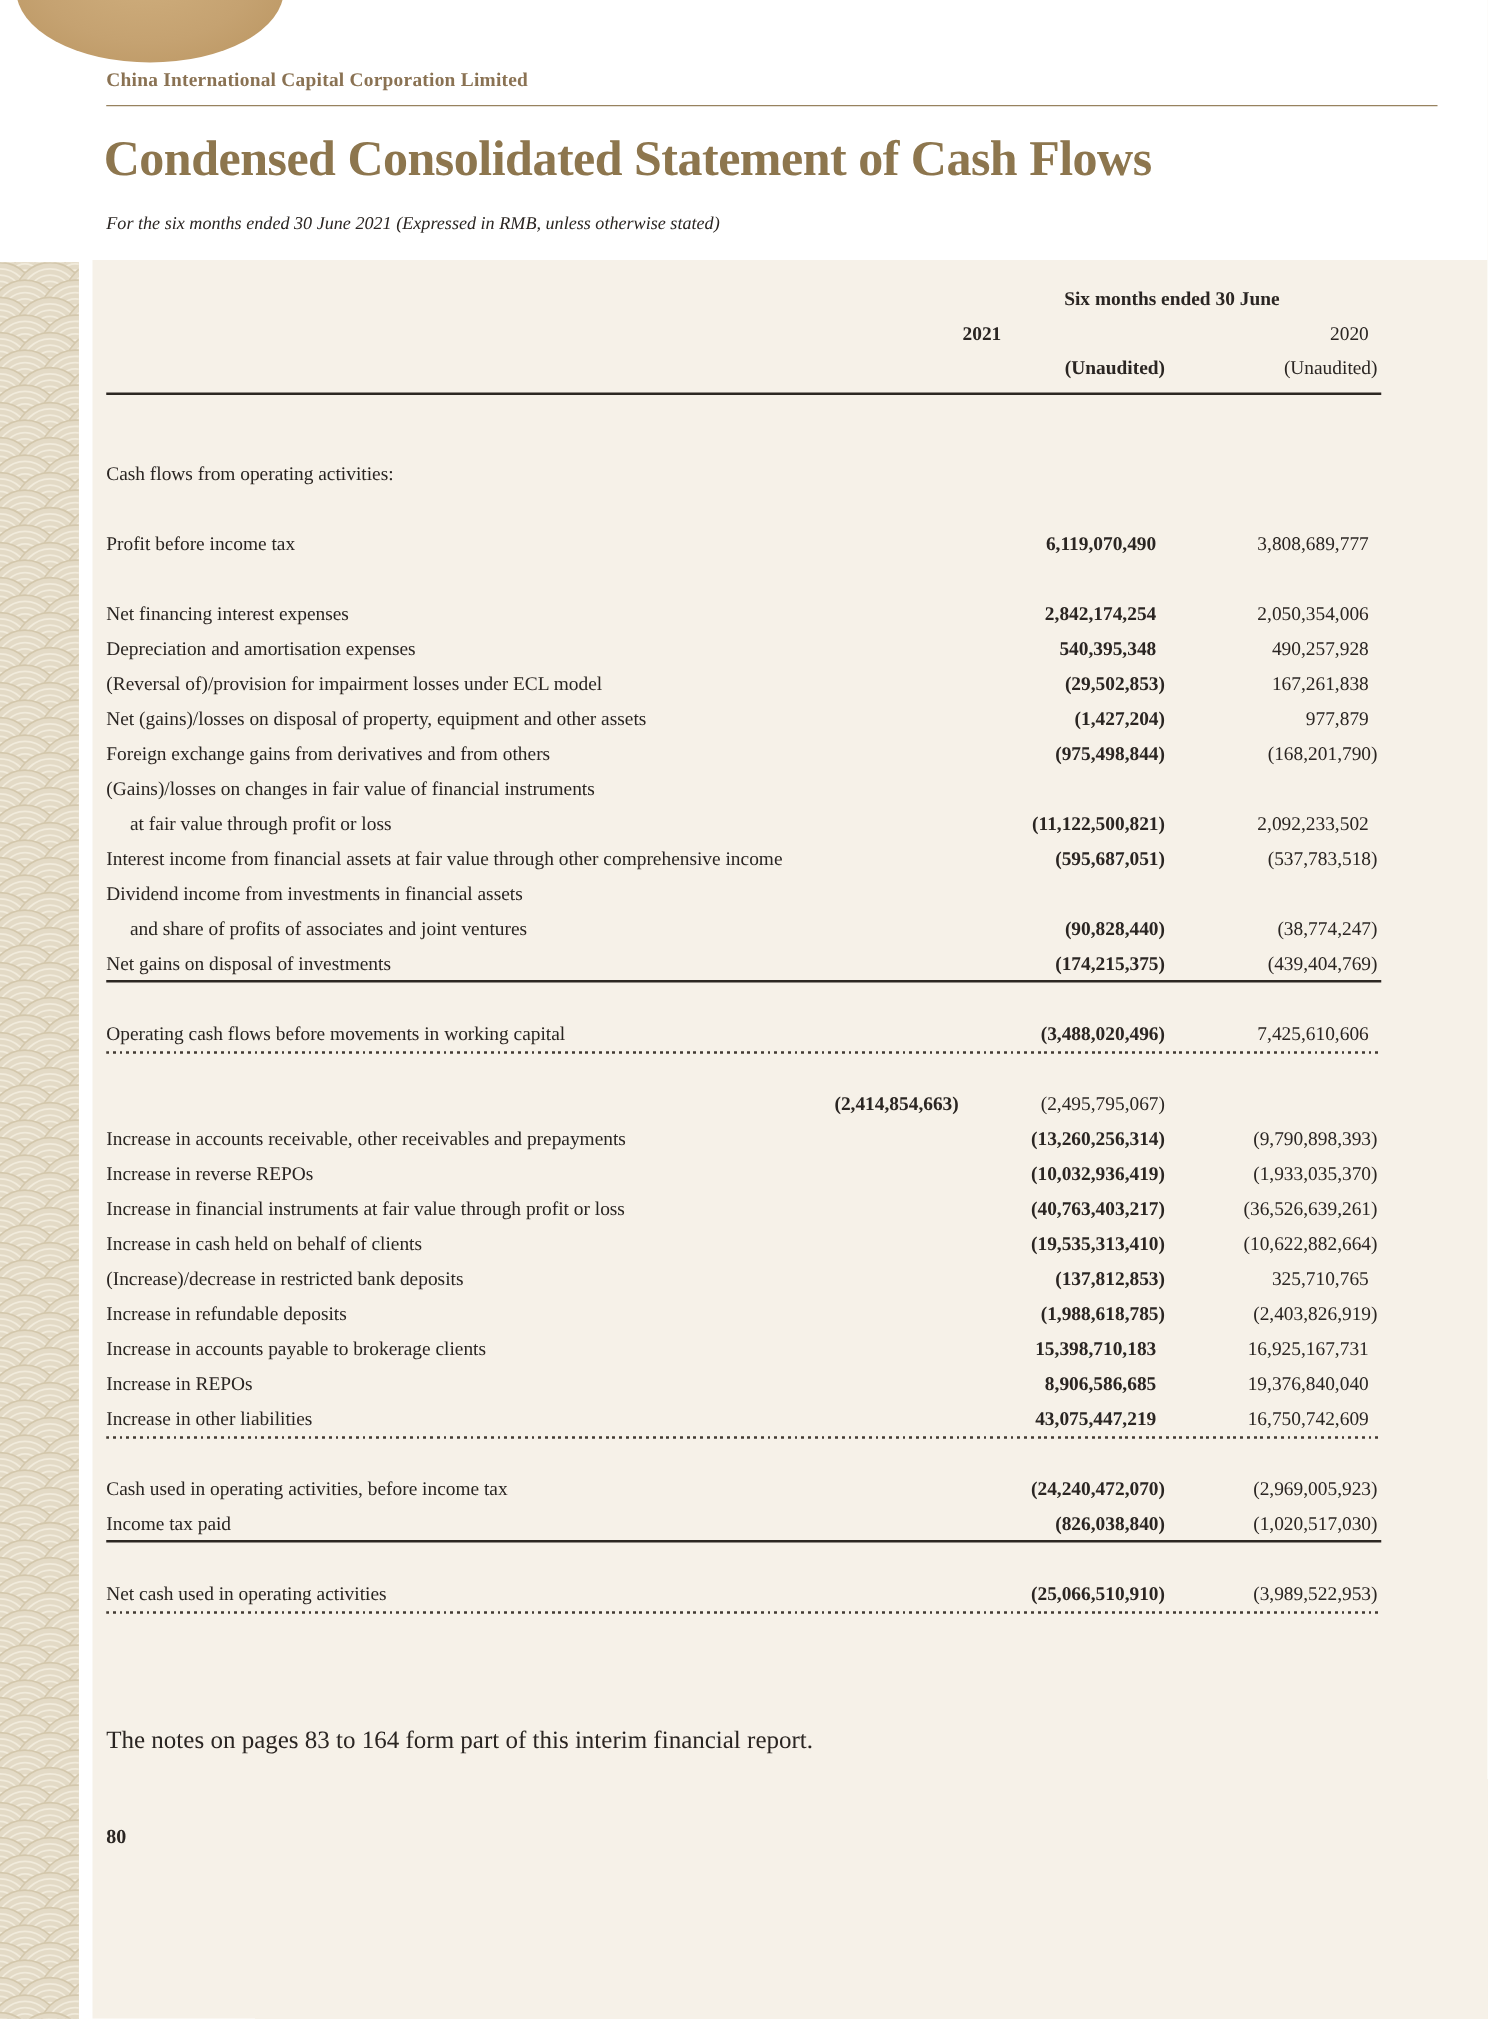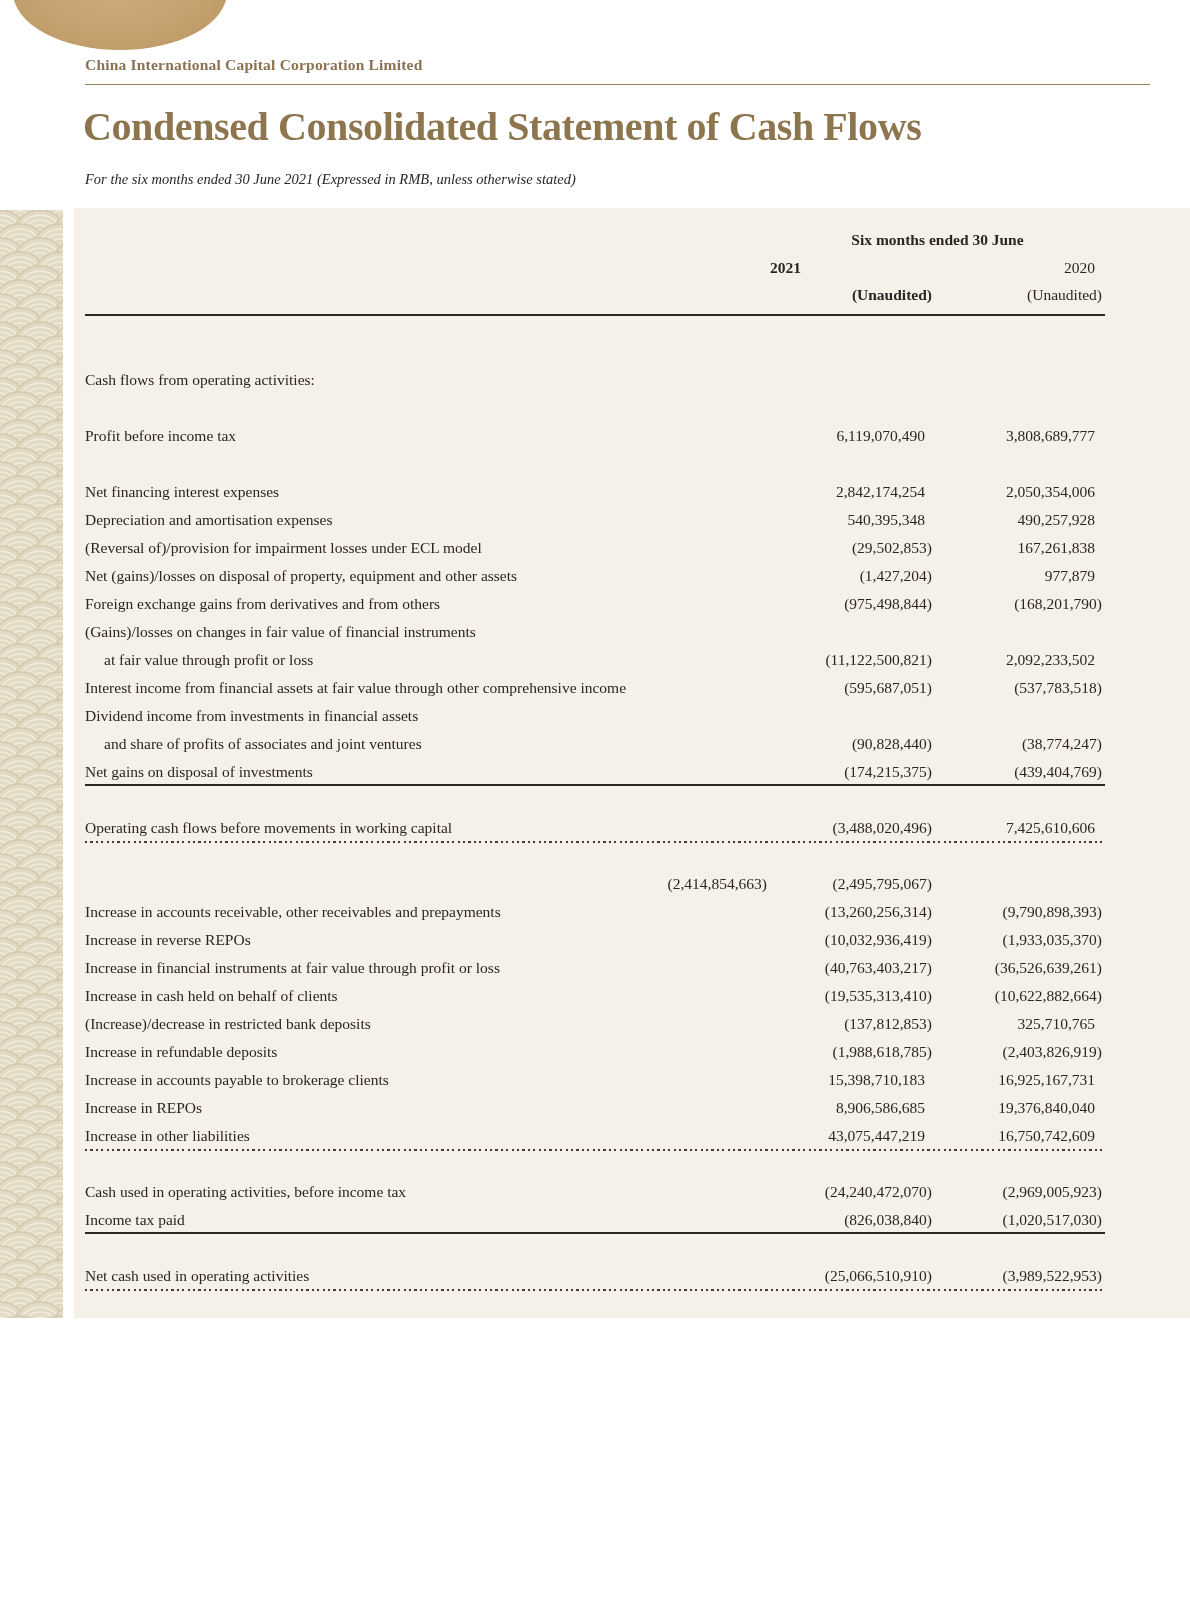--- a/index.html
+++ b/index.html
@@ -1,21 +1,21 @@
 <!DOCTYPE html>
 <html><head>
 <meta charset="utf-8">
 <style>
   * { margin:0; padding:0; box-sizing:border-box; }
   html,body { width:1190px; height:1615px; }
   body {
     font-family:"Liberation Serif","DejaVu Serif",serif;
     color:#2a2522; background:#ffffff; position:relative; overflow:hidden;
   }
-  .page { position:absolute; left:0; top:0; width:1190px; height:1318px; background:#ffffff; overflow:hidden; }
+  .page { position:absolute; left:0; top:0; width:1190px; height:1615px; background:#ffffff; overflow:hidden; }
 
   .content-bg { position:absolute; left:74px; top:208px; right:0; bottom:0; background:#f6f1e8; }
   .wave-strip { position:absolute; left:0; top:210px; width:63px; height:1405px; display:block; }
 
   .logo-ellipse {
     position:absolute; left:13px; top:-66px; width:214px; height:116px; border-radius:50%;
     background:radial-gradient(ellipse at 48% 38%, #cfae7d 0%, #c5a271 55%, #b9945f 100%);
   }
   .company {
     position:absolute; left:85px; top:56px; font-size:15.5px; font-weight:700;
@@ -37,28 +37,28 @@
   .chead .s1 { grid-column:2; text-align:right; font-weight:700; padding-right:3px; }
   .chead .s2 { grid-column:3; text-align:right; padding-right:3px; }
   .headrule { height:2px; background:#2c2722; margin-top:5px; }
 
   #rows { margin-top:50px; }
   .row { display:grid; grid-template-columns:1fr 165px 170px; height:28px; line-height:28px; font-size:15.5px; position:relative; }
   .spacer { height:28px; }
   .lbl { white-space:nowrap; }
   .lbl.ind { padding-left:19px; }
   .v { text-align:right; padding-right:3px; white-space:nowrap; }
-  .v1 { font-weight:400; }
+  .v1 { font-weight:700; }
   .v.np { padding-right:10px; }
   .rule-solid::after  { content:""; position:absolute; left:0; right:0; bottom:0; height:2px; background:#2c2722; }
   .rule-dashed::after { content:""; position:absolute; left:0; right:0; bottom:-1px; height:1.5px;
                         background:repeating-linear-gradient(90deg,#433b33 0 2.2px,transparent 2.2px 5.4px); }
 
   .footnote { margin-top:91px; font-size:20px; }
-  .pageno   { margin-top:57px;  font-size:20px; font-weight:700; }
+  .pageno   { margin-top:57px;  font-size:16px; font-weight:700; }
 </style>
 </head>
 <body>
 
 <div class="page">
 
   <div class="content-bg"></div>
 
   <svg class="wave-strip" id="wave" xmlns="http://www.w3.org/2000/svg" viewBox="0 0 63 1405" preserveAspectRatio="none">
       <rect width="63" height="1405" fill="#e3dac6"></rect>

